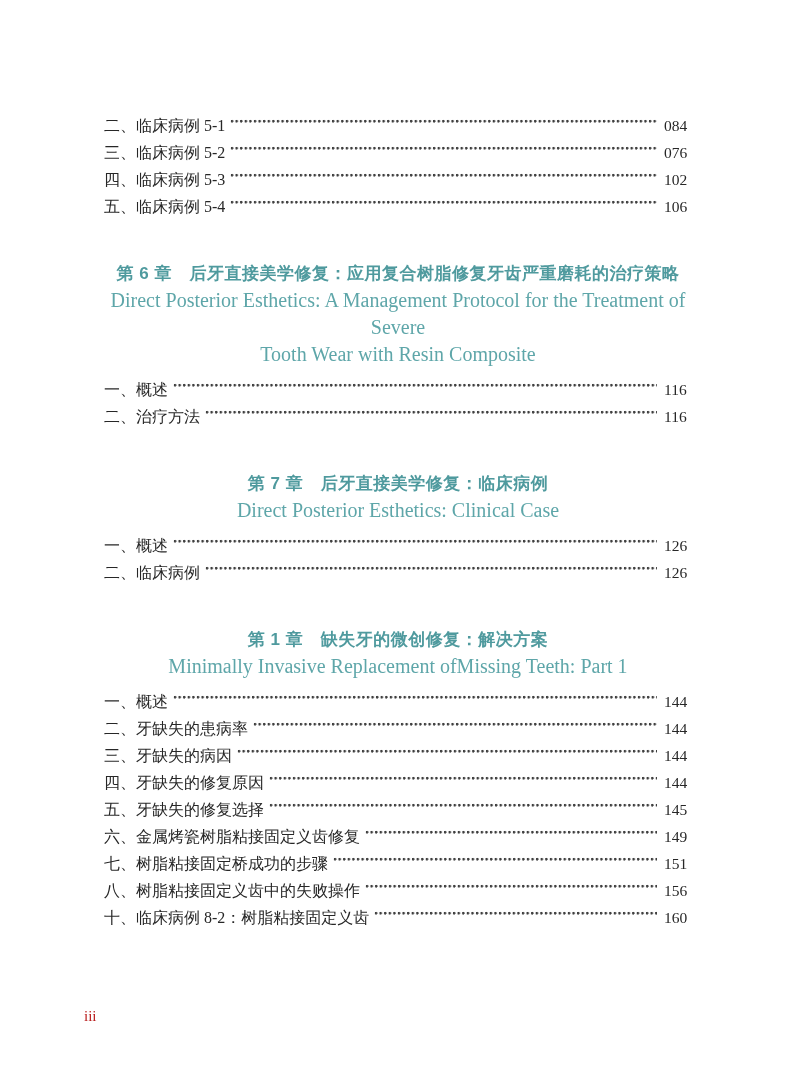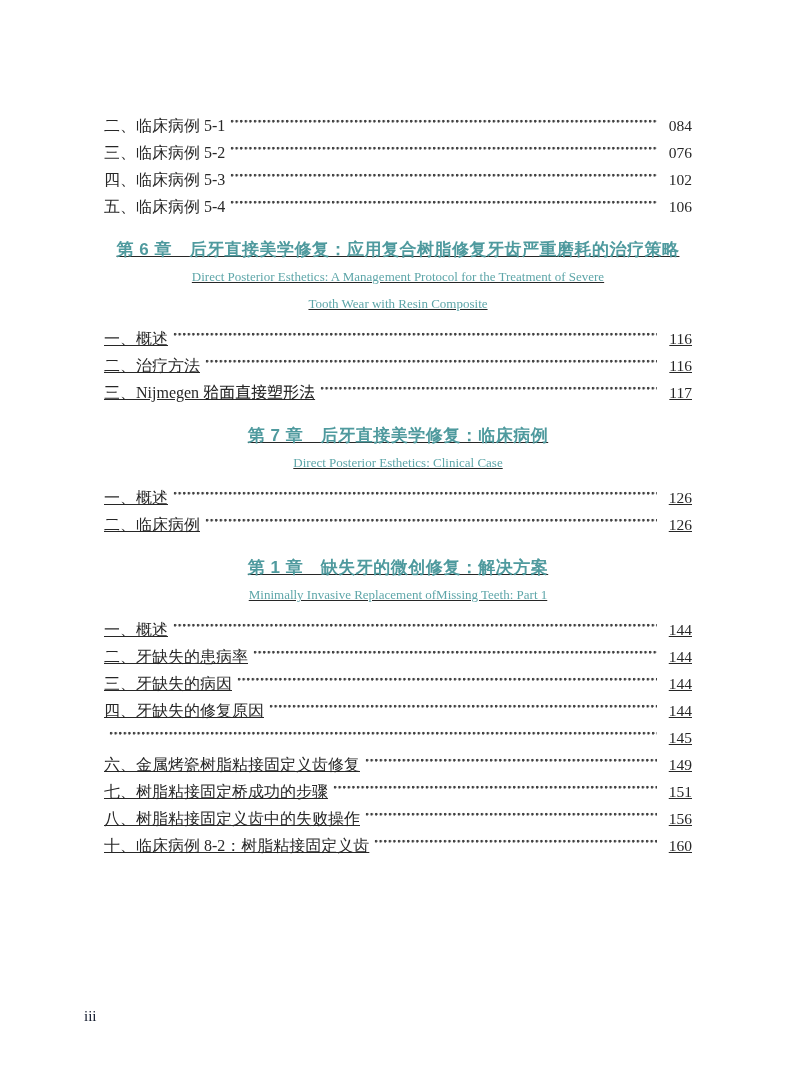--- a/index.html
+++ b/index.html
@@ -17,37 +17,36 @@
     color: var(--body-text, #272727);
     box-sizing: border-box;
   }
   .toc {
     position: absolute;
     top: 104px;
     left: 104px;
     right: 108px;
   }
   .section.has-heading {
-    margin-top: 24px;
-    text-decoration: underline;
+    margin-top: 48px;
   }
   .chapter-heading {
     text-align: center;
   }
   .chapter-title-zh {
     font-family: "Liberation Sans", "DejaVu Sans", sans-serif;
     font-weight: 600;
     font-size: 17px;
     line-height: 27px;
     color: var(--teal, #4f9a9e);
     letter-spacing: 0.5px;
   }
   .chapter-title-en .en-line {
     font-family: "Liberation Serif", "DejaVu Serif", serif;
-    font-size: 13px;
+    font-size: 20px;
     line-height: 27px;
     color: var(--teal-light, #5ea6a9);
   }
   .entry {
     display: flex;
     align-items: baseline;
     height: 27px;
     font-size: 16px;
     line-height: 27px;
   }
@@ -60,31 +59,30 @@
     height: 27px;
     margin: 0 7px 0 5px;
     background-image: radial-gradient(circle at 2px 2px, var(--dots, #3f3f3f) 1.05px, rgba(0,0,0,0) 1.6px);
     background-repeat: repeat-x;
     background-size: 4.6px 4.6px;
     background-position: 0 15px;
   }
   .entry-page {
     white-space: nowrap;
     min-width: 28px;
-    text-align: right;
     font-size: 15.5px;
     color: var(--body-text, #272727);
   }
   .footer-page-number {
     position: absolute;
     left: 84px;
     top: 1006px;
     font-size: 15px;
     line-height: 20px;
-    color: #0f172a;
+    color: #b91c1c;
     font-family: "Liberation Serif", "DejaVu Serif", serif;
   }
 </style>
 </head>
 <body>
 
 <div class="page" style="--teal: #4f9a9e; --teal-light: #5ea6a9; --body-text: #272727; --dots: #3f3f3f;">
   <main class="toc">
   <section class="section">
 
@@ -129,25 +127,20 @@
     <span class="dot-leader"></span>
     <span class="entry-page">116</span>
   </div>
 
   <div class="entry">
     <span class="entry-label">二、治疗方法</span>
     <span class="dot-leader"></span>
     <span class="entry-page">116</span>
   </div>
 
-  <div class="entry">
-    <span class="entry-label">三、Nijmegen 𬌗面直接塑形法</span>
-    <span class="dot-leader"></span>
-    <span class="entry-page">117</span>
-  </div>
 </div>
   </section>
 
   <section class="section has-heading">
     <header class="chapter-heading">
       <div class="chapter-title-zh">第 7 章　后牙直接美学修复：临床病例</div>
       <div class="chapter-title-en">
             <div class="en-line">Direct Posterior Esthetics: Clinical Case</div>
           </div>
     </header>
@@ -192,20 +185,21 @@
     <span class="entry-page">144</span>
   </div>
 
   <div class="entry">
     <span class="entry-label">四、牙缺失的修复原因</span>
     <span class="dot-leader"></span>
     <span class="entry-page">144</span>
   </div>
 
   <div class="entry">
+    <span class="entry-label">五、牙缺失的修复选择</span>
     <span class="dot-leader"></span>
     <span class="entry-page">145</span>
   </div>
 
   <div class="entry">
     <span class="entry-label">六、金属烤瓷树脂粘接固定义齿修复</span>
     <span class="dot-leader"></span>
     <span class="entry-page">149</span>
   </div>
 

